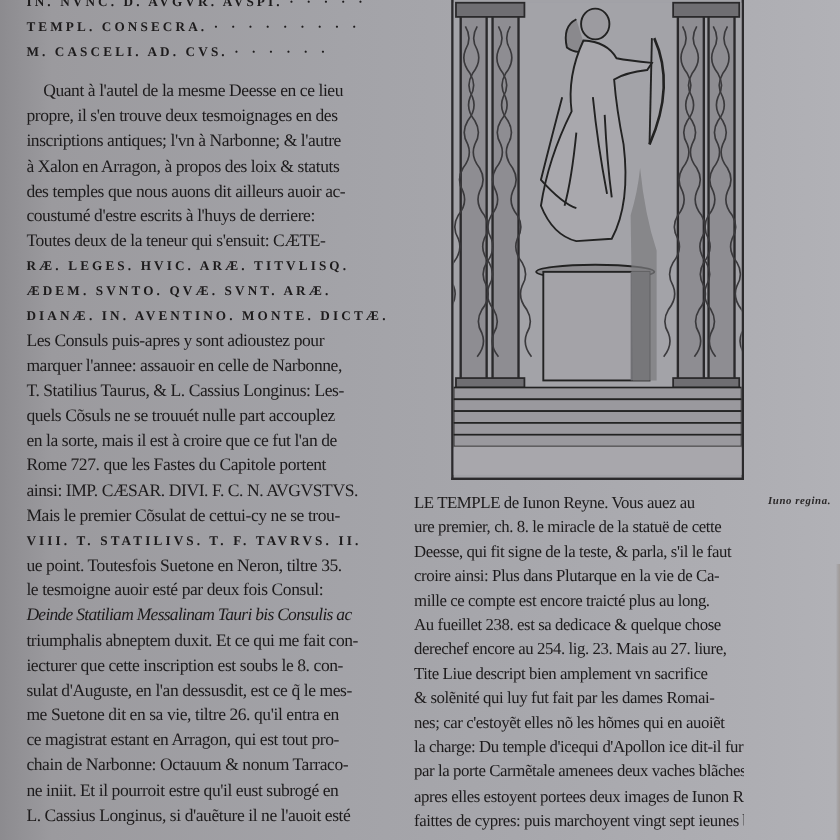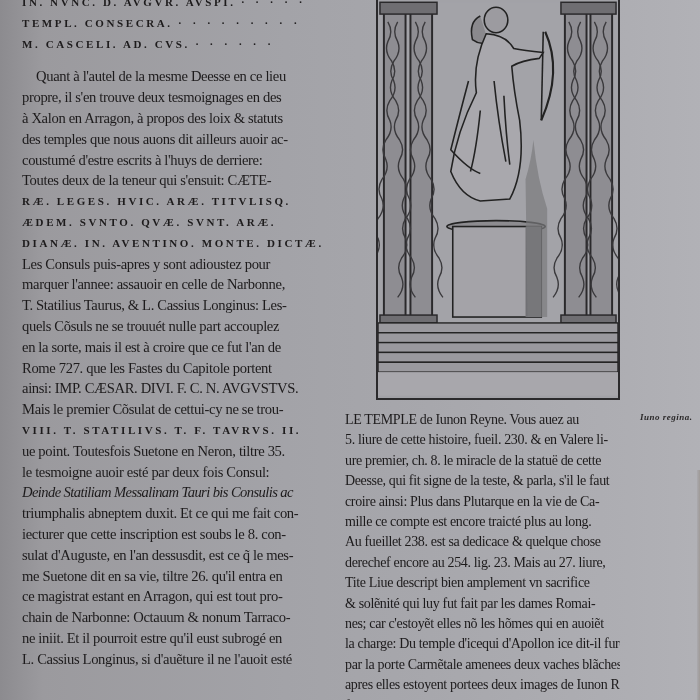--- a/index.html
+++ b/index.html
@@ -55,20 +55,21 @@
   <div class="edge-shadow"></div>
 
   <div class="col-left">
     <div class="line caps"><span>IN. NVNC. D. AVGVR. AVSPI.</span> <span class="dots">· · · · ·</span></div>
     <div class="line caps"><span>TEMPL. CONSECRA.</span> <span class="dots">· · · · · · · · ·</span></div>
     <div class="line caps"><span>M. CASCELI. AD. CVS.</span> <span class="dots">· · · · · ·</span></div>
     <div style="height:12px"></div>
     <div id="left-lines">
         <div class="line indent">Quant à l'autel de la mesme Deesse en ce lieu</div>
         <div class="line">propre, il s'en trouve deux tesmoignages en des</div>
+        <div class="line">inscriptions antiques; l'vn à Narbonne; &amp; l'autre</div>
         <div class="line">à Xalon en Arragon, à propos des loix &amp; statuts</div>
         <div class="line">des temples que nous auons dit ailleurs auoir ac-</div>
         <div class="line">coustumé d'estre escrits à l'huys de derriere:</div>
         <div class="line">Toutes deux de la teneur qui s'ensuit: CÆTE-</div>
         <div class="line caps">RÆ. LEGES. HVIC. ARÆ. TITVLISQ.</div>
         <div class="line caps">ÆDEM. SVNTO. QVÆ. SVNT. ARÆ.</div>
         <div class="line caps">DIANÆ. IN. AVENTINO. MONTE. DICTÆ.</div>
         <div class="line">Les Consuls puis-apres y sont adioustez pour</div>
         <div class="line">marquer l'annee: assauoir en celle de Narbonne,</div>
         <div class="line">T. Statilius Taurus, &amp; L. Cassius Longinus: Les-</div>
@@ -148,21 +149,20 @@
       </g>
       <rect x="0" y="376" width="244" height="24" fill="#a8a7ac"></rect>
     </svg>
   </div>
 
   <div class="margin-note">Iuno regina.</div>
 
   <div class="col-right">
     <div id="right-lines">
         <div class="line">LE TEMPLE de Iunon Reyne. Vous auez au</div>
-        <div class="line">5. liure de cette histoire, fueil. 230. &amp; en Valere li-</div>
         <div class="line">ure premier, ch. 8. le miracle de la statuë de cette</div>
         <div class="line">Deesse, qui fit signe de la teste, &amp; parla, s'il le faut</div>
         <div class="line">croire ainsi: Plus dans Plutarque en la vie de Ca-</div>
         <div class="line">mille ce compte est encore traicté plus au long.</div>
         <div class="line">Au fueillet 238. est sa dedicace &amp; quelque chose</div>
         <div class="line">derechef encore au 254. lig. 23. Mais au 27. liure,</div>
         <div class="line">Tite Liue descript bien amplement vn sacrifice</div>
         <div class="line">&amp; solẽnité qui luy fut fait par les dames Romai-</div>
         <div class="line">nes; car c'estoyẽt elles nõ les hõmes qui en auoiẽt</div>
         <div class="line">la charge: Du temple d'icequi d'Apollon ice dit-il furẽt</div>

